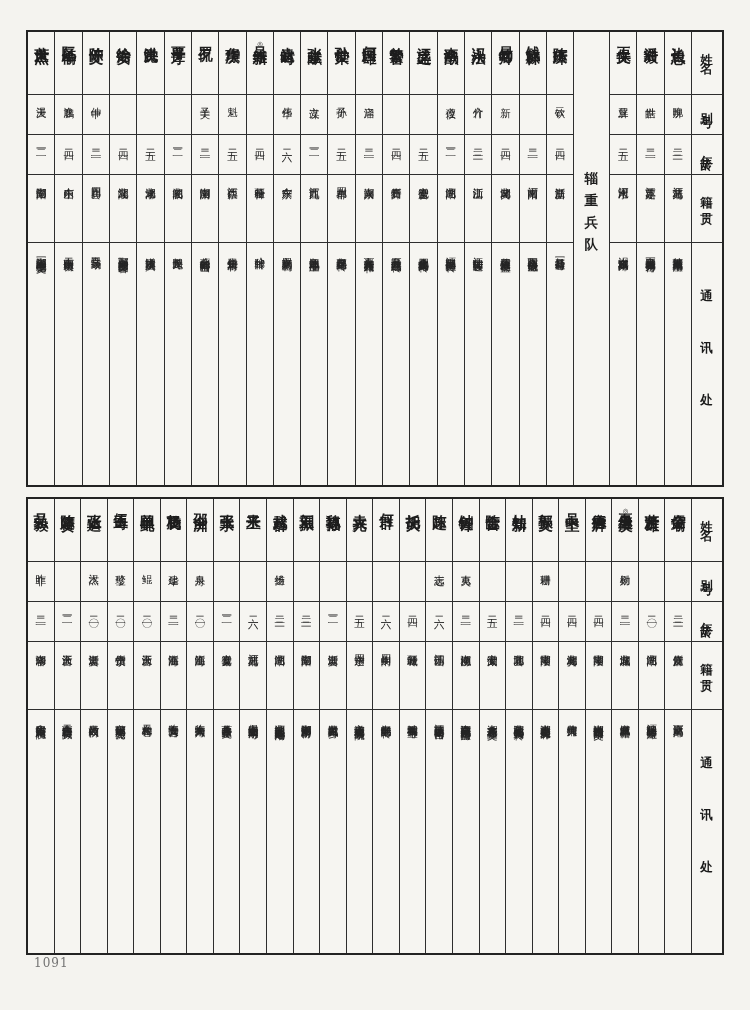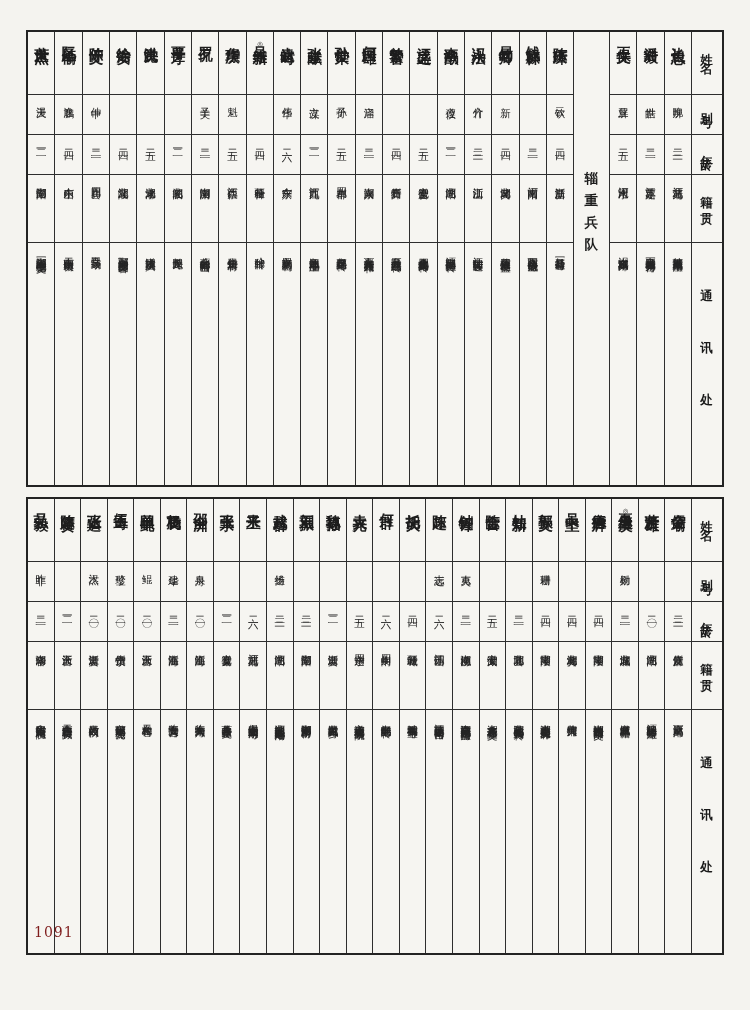--- a/index.html
+++ b/index.html
@@ -56,23 +56,23 @@
   .hlabel{font-size:12.5px;font-weight:700;color:#1a1a1a;}
   .h-name{letter-spacing:9px;padding-top:8px;}
   .h-alias{letter-spacing:4px;padding-top:3px;}
   .h-age{letter-spacing:3px;padding-top:4px;}
   .h-native{letter-spacing:16px;padding-top:7px;}
   .h-contact{letter-spacing:52px;padding-top:30px;}
   
   .divider .cell{height:100%;align-items:flex-start;}
   .seclabel{font-size:13.5px;font-weight:700;letter-spacing:22px;padding-top:128px;}
   .pageno{
-    position:absolute;left:34px;top:924px;
+    position:absolute;left:34px;top:956px;
     font-family:"DejaVu Serif",serif;
-    font-size:14px;color:#7f1d1d;letter-spacing:1px;
+    font-size:12px;color:#737373;letter-spacing:1px;
   }
 </style>
 </head>
 <body>
 
 <div class="page">
 
   <div class="roster top">
     <div class="col hdr">
       <div class="cell c-name">

